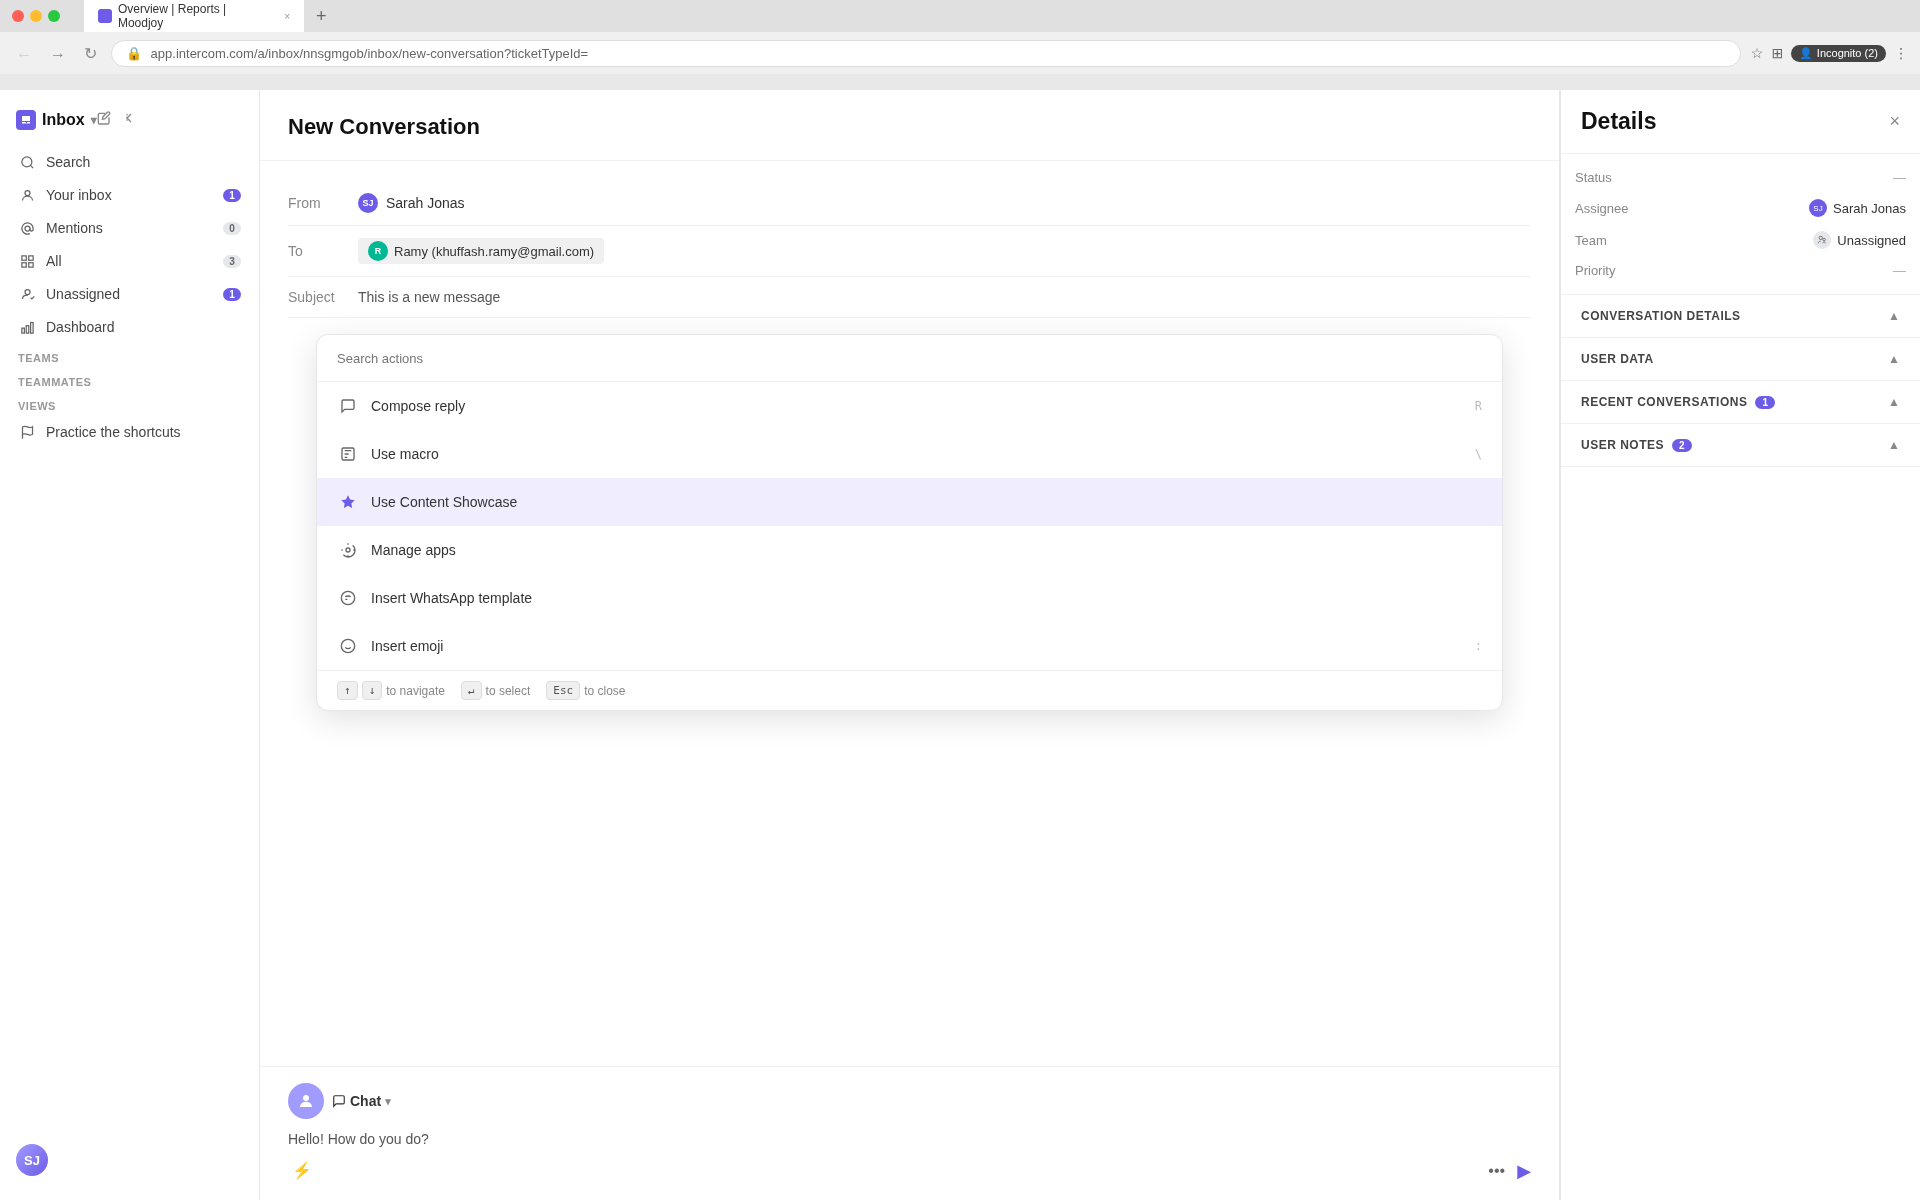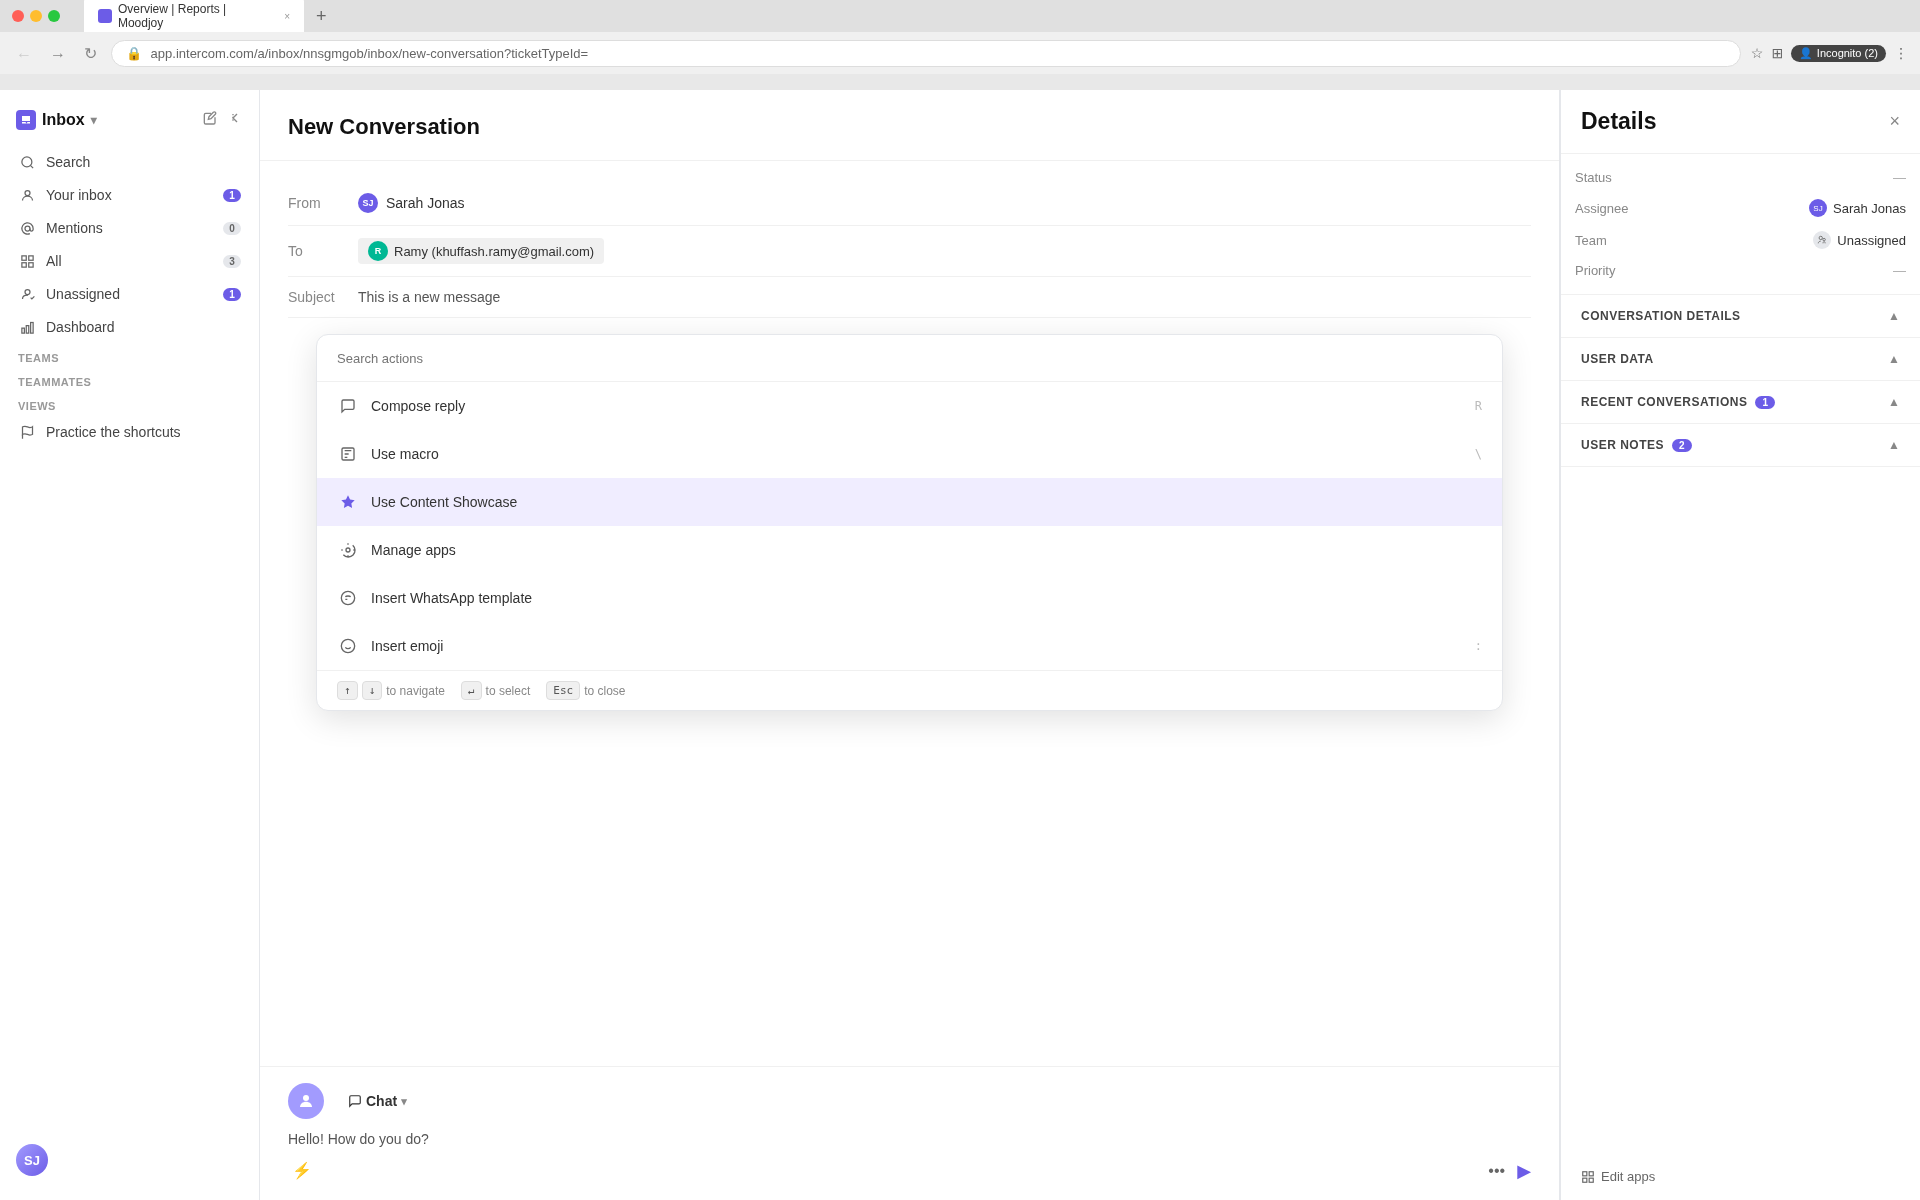--- a/index.html
+++ b/index.html
@@ -24,21 +24,21 @@
     .address-bar { flex: 1; background: #fff; border: 1px solid #ddd; border-radius: 20px; padding: 5px 14px; font-size: 13px; color: #333; display: flex; align-items: center; gap: 8px; }
     .address-bar span { color: #666; }
     .browser-actions { display: flex; gap: 8px; align-items: center; color: #666; font-size: 14px; }
     .incognito-badge { background: #444; color: #fff; font-size: 11px; padding: 2px 8px; border-radius: 10px; display: flex; align-items: center; gap: 4px; }
 
     
     .app-container { display: flex; height: calc(1200px - 90px); width: 1920px; }
 
     
     .sidebar { width: 260px; background: #fff; border-right: 1px solid #e5e7eb; display: flex; flex-direction: column; padding: 12px 0; flex-shrink: 0; }
-    .sidebar-header { display: flex; align-items: center; justify-content: space-between; padding: 8px 16px 12px; }
+    .sidebar-header { display: flex; align-items: center; padding: 8px 16px 12px; }
     .sidebar-title { display: flex; align-items: center; gap: 6px; font-size: 16px; font-weight: 600; color: #111; }
     .sidebar-title-icon { width: 20px; height: 20px; background: #6c5ce7; border-radius: 4px; display: flex; align-items: center; justify-content: center; color: #fff; font-size: 10px; }
     .sidebar-actions { display: flex; gap: 8px; }
     .sidebar-action-btn { color: #888; cursor: pointer; font-size: 16px; }
     .sidebar-nav { padding: 4px 8px; }
     .sidebar-item { display: flex; align-items: center; gap: 10px; padding: 7px 10px; border-radius: 6px; cursor: pointer; color: #444; font-size: 14px; margin-bottom: 1px; }
     .sidebar-item-icon { width: 18px; height: 18px; display: flex; align-items: center; justify-content: center; color: #666; font-size: 15px; }
     .sidebar-item-label { flex: 1; }
     .sidebar-badge { background: #6c5ce7; color: #fff; font-size: 10px; font-weight: 600; padding: 1px 6px; border-radius: 8px; min-width: 18px; text-align: center; }
     .sidebar-badge.gray { background: #e5e7eb; color: #666; }
@@ -70,21 +70,21 @@
     .action-icon { width: 22px; height: 22px; display: flex; align-items: center; justify-content: center; color: #666; font-size: 16px; }
     .action-icon.blue { color: #6c5ce7; }
     .action-label { flex: 1; }
     .action-shortcut { color: #bbb; font-size: 12px; font-family: monospace; }
     .modal-footer { padding: 10px 20px; border-top: 1px solid #f0f0f0; display: flex; align-items: center; gap: 16px; font-size: 12px; color: #888; }
     .key-hint { display: flex; align-items: center; gap: 4px; }
     .key { background: #f0f0f0; border: 1px solid #ddd; border-radius: 4px; padding: 2px 6px; font-size: 11px; color: #555; font-family: monospace; }
 
     
     .chat-section { padding: 16px 28px; border-top: 1px solid #f0f0f0; }
-    .chat-header { display: flex; align-items: center; gap: 24px; margin-bottom: 12px; }
+    .chat-header { display: flex; align-items: center; gap: 8px; margin-bottom: 12px; }
     .chat-avatar { width: 36px; height: 36px; border-radius: 50%; background: #a29bfe; display: flex; align-items: center; justify-content: center; color: #fff; font-size: 14px; }
     .chat-type { display: flex; align-items: center; gap: 4px; font-size: 14px; font-weight: 600; color: #333; }
     .chat-message { font-size: 14px; color: #555; margin-bottom: 10px; }
     .chat-toolbar { display: flex; align-items: center; gap: 8px; }
     .chat-input { flex: 1; border: none; outline: none; font-size: 14px; color: #aaa; }
     .chat-btn { color: #666; cursor: pointer; font-size: 16px; padding: 4px; }
     .chat-send { color: #6c5ce7; cursor: pointer; font-size: 18px; }
 
     
     .details-panel { width: 360px; background: #fff; border-left: 1px solid #e5e7eb; display: flex; flex-direction: column; flex-shrink: 0; overflow-y: auto; }
@@ -472,26 +472,15 @@
     <div class="details-collapsible">
       <div class="section-header">
         <div style="display:flex; align-items:center; gap:8px;">
           <span class="section-header-label">USER NOTES</span>
           <span class="section-badge">2</span>
         </div>
         <span class="section-chevron">▲</span>
       </div>
     </div>
 
-    <div class="details-bottom" style="margin-top: auto; padding: 16px 20px;">
-      <div class="edit-apps-btn">
-        <svg width="14" height="14" viewBox="0 0 24 24" fill="none" stroke="currentColor" stroke-width="2">
-            <rect x="3" y="3" width="7" height="7"></rect>
-            <rect x="14" y="3" width="7" height="7"></rect>
-            <rect x="3" y="14" width="7" height="7"></rect>
-            <rect x="14" y="14" width="7" height="7"></rect>
-          </svg>
-        <span>Edit apps</span>
-      </div>
-    </div>
   </div>
 
 </div>
 
 </body></html>

